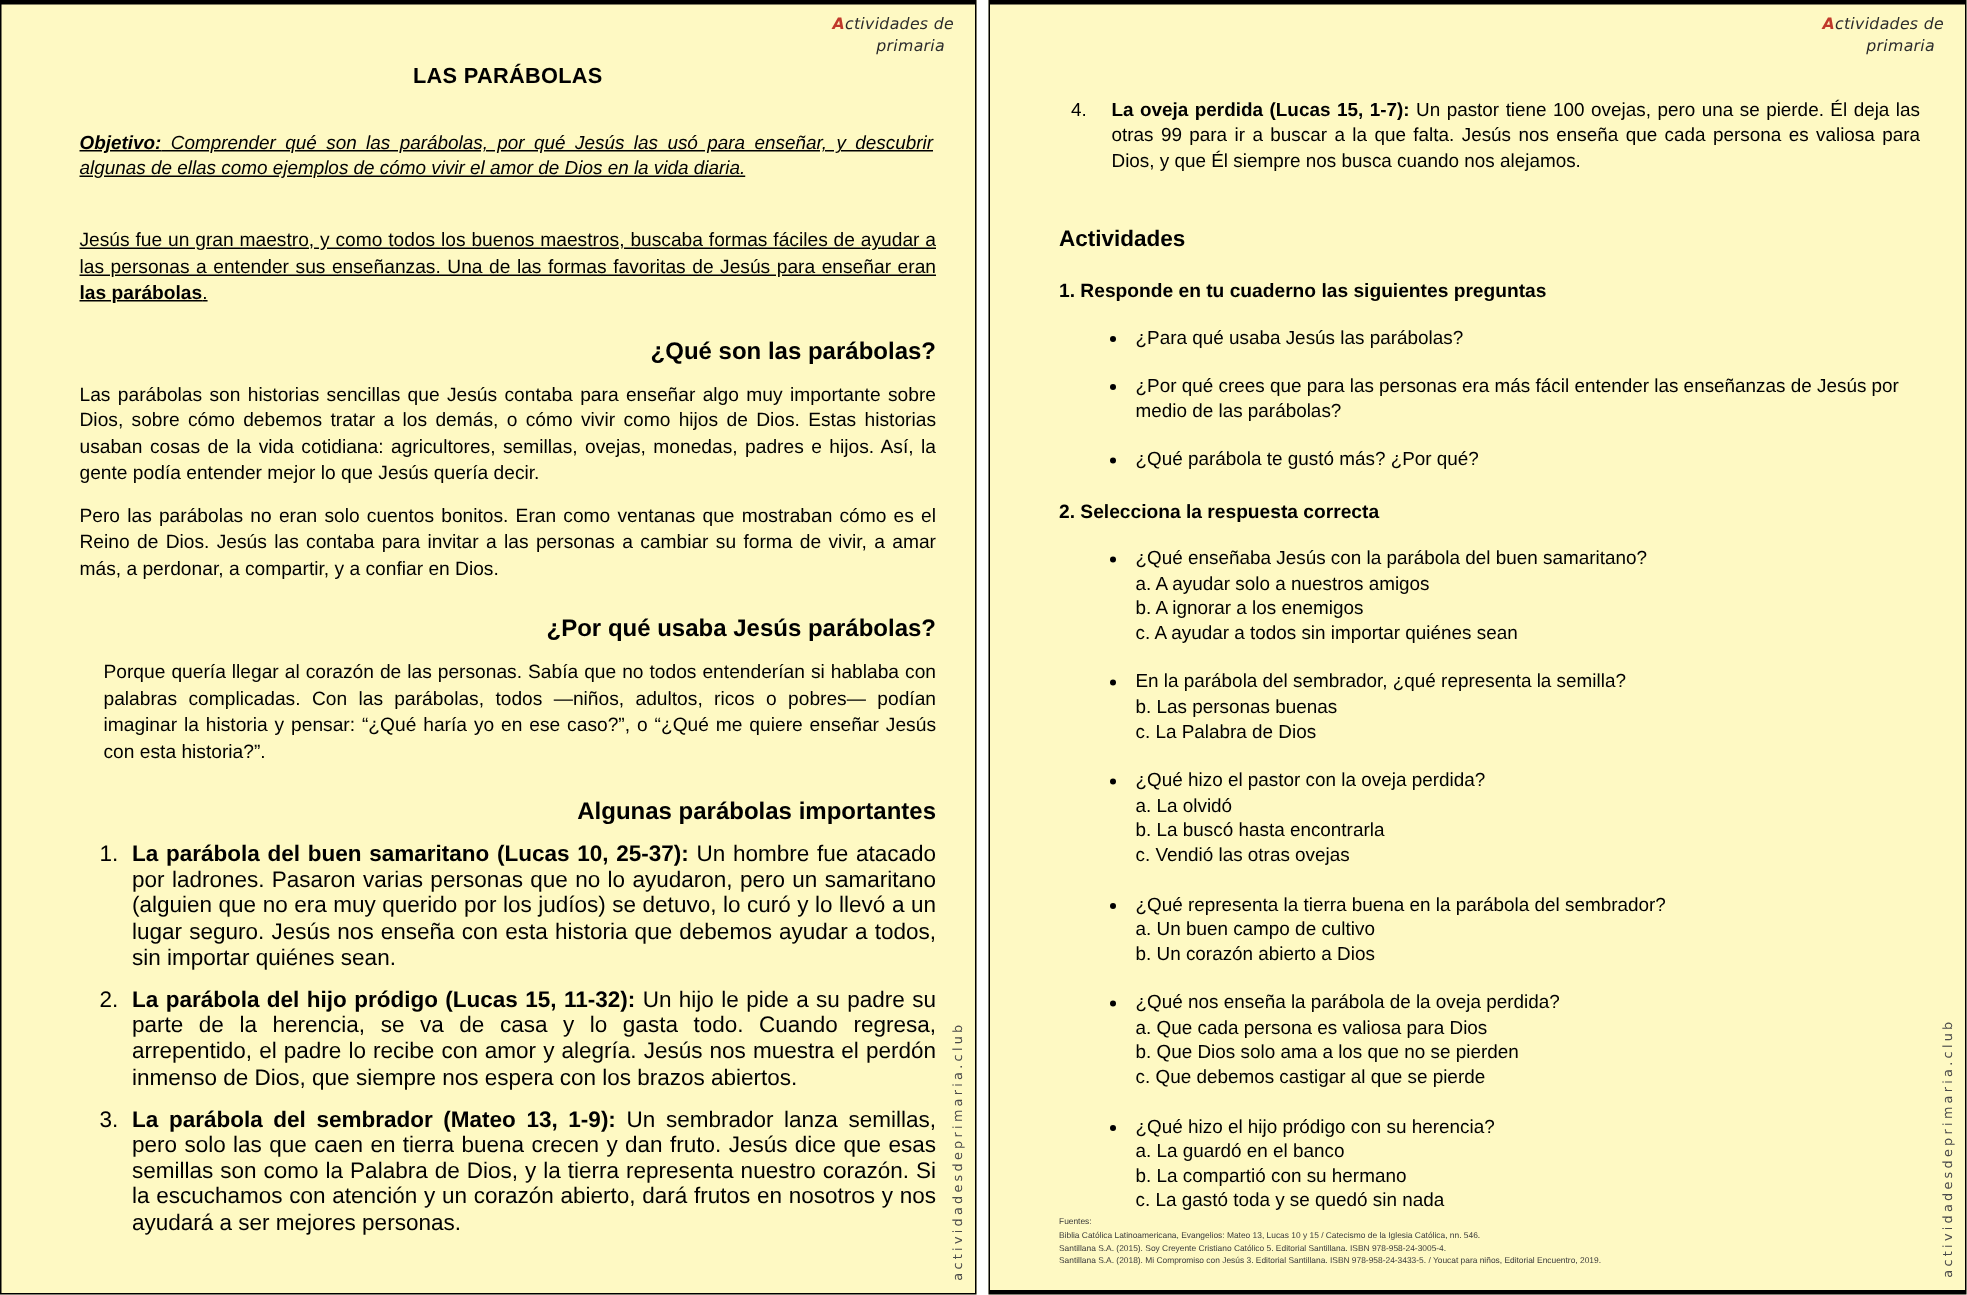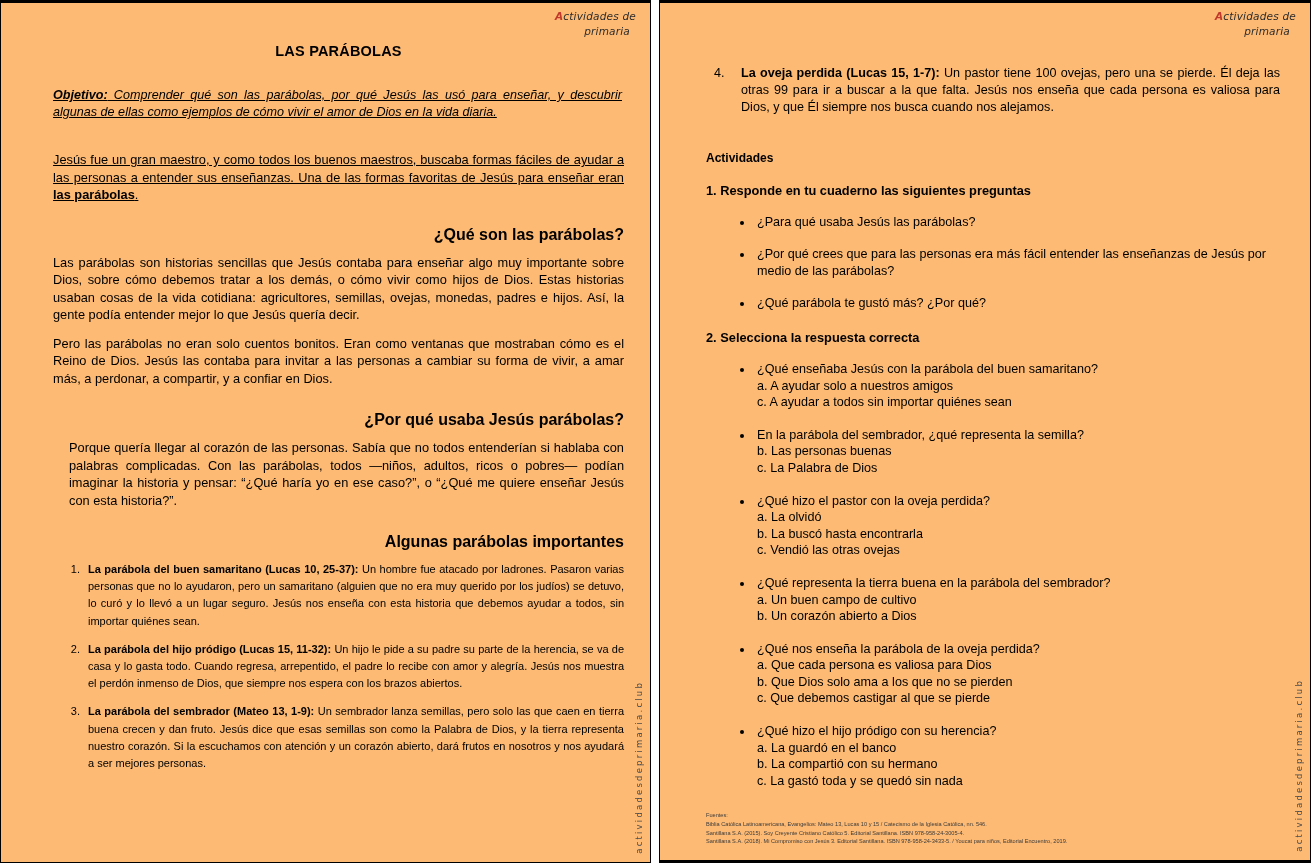--- a/index.html
+++ b/index.html
@@ -16,21 +16,21 @@
   }
   .spread {
     display: flex;
     width: 1311px;
     height: 863px;
     gap: 8px;
     box-sizing: border-box;
   }
   .page {
     position: relative;
-    background: #fdba74;
+    background: #fef9c3;
     border: 1.5px solid #000000;
     box-sizing: border-box;
     overflow: hidden;
   }
   .page.left { width: 651px; height: 863px; border-top-width: 3px; }
   .page.right { width: 652px; height: 863px; border-top-width: 3px; }
   .page.right { border-bottom-width: 3px; }
   .page-inner {
     position: absolute;
     left: 0; top: 0; right: 0; bottom: 0;
@@ -106,21 +106,21 @@
   h2.sec.tight { margin-top: 24px; }
 
   .indented { padding-left: 16px; }
 
   ol.parables {
     margin: 6px 0 0 0;
     padding-left: 30px;
     list-style: decimal;
   }
   ol.parables > li {
-    font-size: 11px;
+    font-size: 15px;
     line-height: 17.2px;
     text-align: justify;
     margin-bottom: 11px;
     padding-left: 5px;
   }
   ol.parables > li b { font-weight: bold; }
 
   
   ol.cont-list {
     margin: 52px 0 0 0;
@@ -134,21 +134,21 @@
     line-height: 17.2px;
     text-align: justify;
     padding-left: 5px;
   }
   ol.cont-list > li .num {
     position: absolute;
     left: -22px;
     font-weight: normal;
   }
   h2.act-title {
-    font-size: 12px;
+    font-size: 15px;
     font-weight: bold;
     margin: 34px 0 0 0;
   }
   h3.act-sub {
     font-size: 12.8px;
     font-weight: bold;
     margin: 18px 0 0 0;
   }
   ul.qs {
     margin: 9px 0 0 0;
@@ -237,20 +237,21 @@
         <li>¿Para qué usaba Jesús las parábolas?</li>
         <li>¿Por qué crees que para las personas era más fácil entender las enseñanzas de Jesús por medio de las parábolas?</li>
         <li>¿Qué parábola te gustó más? ¿Por qué?</li>
       </ul>
 
       <h3 class="act-sub">2. Selecciona la respuesta correcta</h3>
       <ul class="qs spaced">
         <li>
           <span>¿Qué enseñaba Jesús con la parábola del buen samaritano?</span>
           <span class="opt">a. A ayudar solo a nuestros amigos</span>
+          <span class="opt">b. A ignorar a los enemigos</span>
           <span class="opt">c. A ayudar a todos sin importar quiénes sean</span>
         </li>
         <li>
           <span>En la parábola del sembrador, ¿qué representa la semilla?</span>
           <span class="opt">b. Las personas buenas</span>
           <span class="opt">c. La Palabra de Dios</span>
         </li>
         <li>
           <span>¿Qué hizo el pastor con la oveja perdida?</span>
           <span class="opt">a. La olvidó</span>

